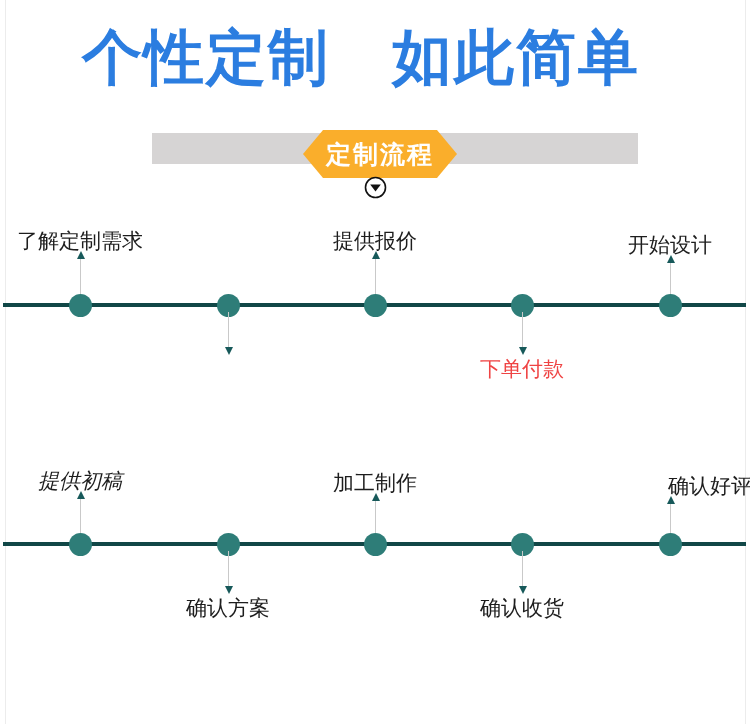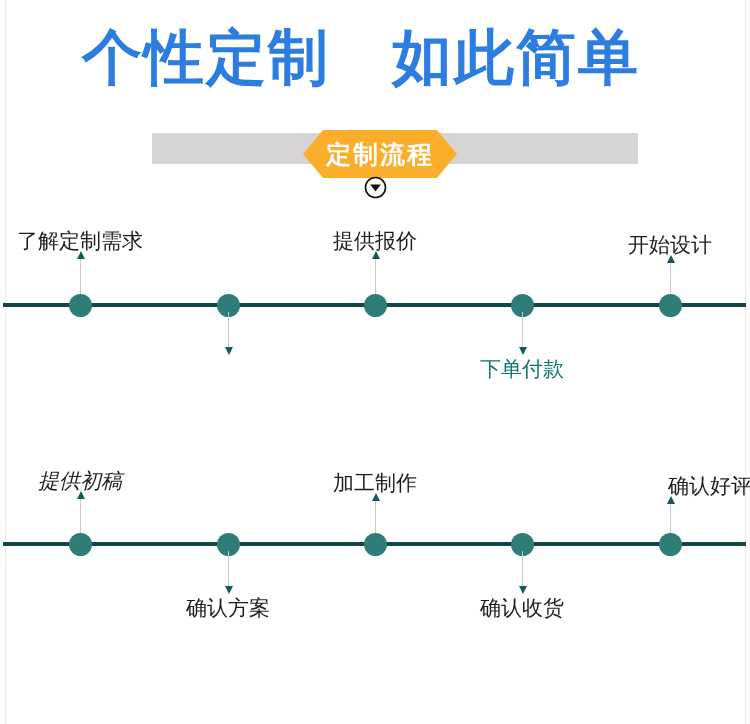--- a/index.html
+++ b/index.html
@@ -195,21 +195,21 @@
     <div class="connector down" style="position: absolute; left: 228px; top: 312px; height: 36px; background: rgb(201, 201, 201);">
       <div class="arrow down" style="border-top-color: rgb(23, 89, 90);"></div>
     </div>
     <div class="connector up" style="position: absolute; left: 375px; top: 258px; height: 36px; background: rgb(201, 201, 201);">
       <div class="arrow up" style="border-bottom-color: rgb(23, 89, 90);"></div>
     </div>
     <div class="step-label above" style="left: 375px; top: 228px; color: rgb(29, 29, 29);">提供报价</div>
     <div class="connector down" style="position: absolute; left: 522px; top: 312px; height: 36px; background: rgb(201, 201, 201);">
       <div class="arrow down" style="border-top-color: rgb(23, 89, 90);"></div>
     </div>
-    <div class="step-label below" style="left: 522px; top: 356px; color: #0f766e;">下单付款</div>
+    <div class="step-label below" style="left: 522px; top: 356px; color: #ef4444;">下单付款</div>
     <div class="connector up" style="position: absolute; left: 670px; top: 262px; height: 32px; background: rgb(201, 201, 201);">
       <div class="arrow up" style="border-bottom-color: rgb(23, 89, 90);"></div>
     </div>
     <div class="step-label above" style="left: 670px; top: 232px; color: rgb(29, 29, 29);">开始设计</div>
     <div class="timeline" style="top: 542px;">
       <div class="timeline-line" style="background: rgb(17, 71, 71);"></div>
       <div class="node" style="left: 80px; background: rgb(46, 125, 120);"></div>
       <div class="node" style="left: 228px; background: rgb(46, 125, 120);"></div>
       <div class="node" style="left: 375px; background: rgb(46, 125, 120);"></div>
       <div class="node" style="left: 522px; background: rgb(46, 125, 120);"></div>

